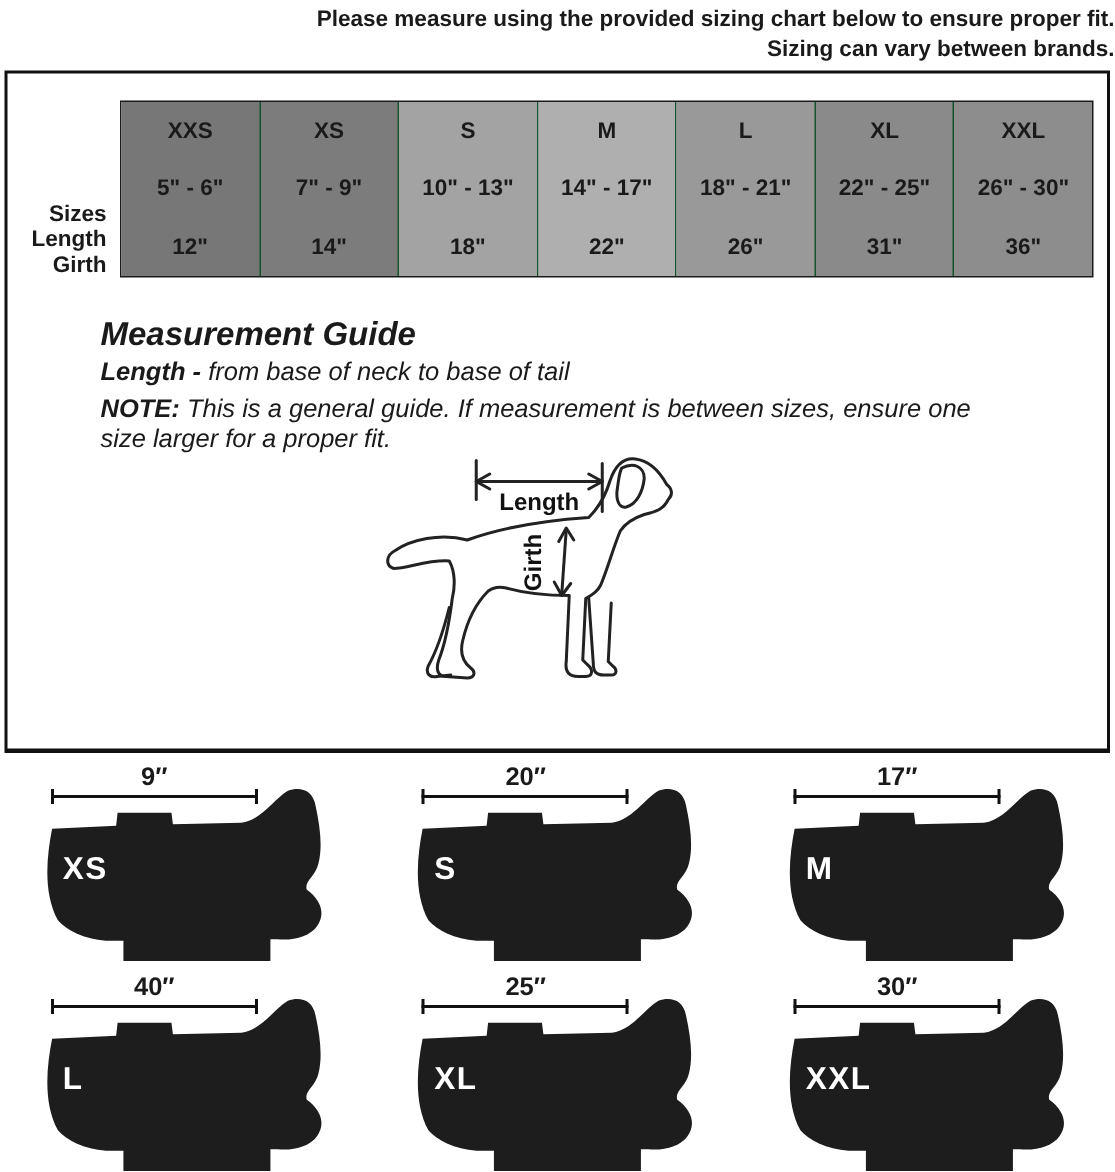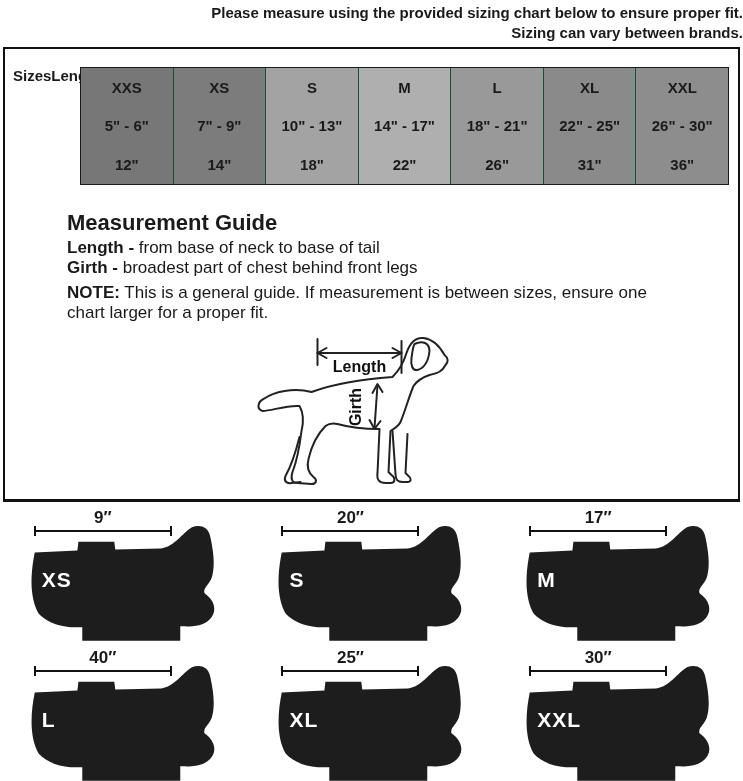--- a/index.html
+++ b/index.html
@@ -26,34 +26,34 @@
     border-bottom-width:3px;
     height:450px;
     overflow:hidden;
     background:#fff;
   }
   
   .table-wrap{display:flex;margin:18px 9px 0 8px;}
   .row-labels{
     width:58px;
     height:118px;
-    display:flex;flex-direction:row;justify-content:space-between;
+    display:flex;flex-direction:column;justify-content:flex-end;
     text-align:right;padding-right:9px;
     font-weight:bold;font-size:15px;
   }
   .size-cols{display:flex;flex:1;border:1px solid #1a1a1a;height:116px;}
   .size-col{
     flex:1;
     display:flex;flex-direction:column;justify-content:space-around;
     text-align:center;font-weight:bold;font-size:15px;
     border-right:1px solid #14532d;
   }
   .size-col:last-child{border-right:none;}
   
-  .guide{margin:26px 0 12px 62px;}
+  .guide{margin:26px 0 0 62px;font-style:italic;}
   .guide-title{font-size:22px;font-weight:bold;line-height:24px;margin-bottom:3px;}
   .guide-line{font-size:17px;line-height:20px;max-width:665px;}
   .guide-line b{font-weight:bold;}
   .note-gap{margin-top:5px;}
   
   .dog-wrap{margin:-4px 0 0 250px;width:266px;}
   svg.dog{display:block;}
   .dog path{fill:none;stroke:#222;stroke-width:2;stroke-linecap:round;stroke-linejoin:round;}
   .dog text{font-weight:bold;font-size:16px;fill:#111;stroke:none;font-family:"Liberation Sans",sans-serif;}
   
@@ -140,23 +140,22 @@
         <div>XXL</div>
         <div>26" - 30"</div>
         <div>36"</div>
       </div>
     </div>
   </div>
 
   <div class="guide">
     <div class="guide-title">Measurement Guide</div>
     <div class="guide-line"><b>Length -</b><span> from base of neck to base of tail</span></div>
-    <div class="guide-line"><b>Girth -</b><span> broadest part of chest behind front legs</span></div>
     <div class="guide-line note-gap"><b>NOTE:</b><span> This is a general guide. If measurement is between sizes, ensure one</span></div>
-    <div class="guide-line"><span>chart larger for a proper fit.</span></div>
+    <div class="guide-line"><span>size larger for a proper fit.</span></div>
   </div>
 
   <div class="dog-wrap">
     <svg class="dog" viewBox="0 0 265 168" width="266" height="168">
 
       <path d="M137,46 C108,48 78,53 56,61 C38,56 18,61 8,68 C2,71 1,78 7,80
            C16,80 30,74 44,75 C48,82 48,92 46,100 C44,116 41,131 37,141
            C35,147 36,152 42,152 L56,153 C61,153 62,149 58,146
            C53,142 51,136 53,128 C56,115 62,103 70,95 C74,92 78,92 82,93
            C96,97 110,98 124,98 L122,142 C121,149 124,152 130,152 L135,152

